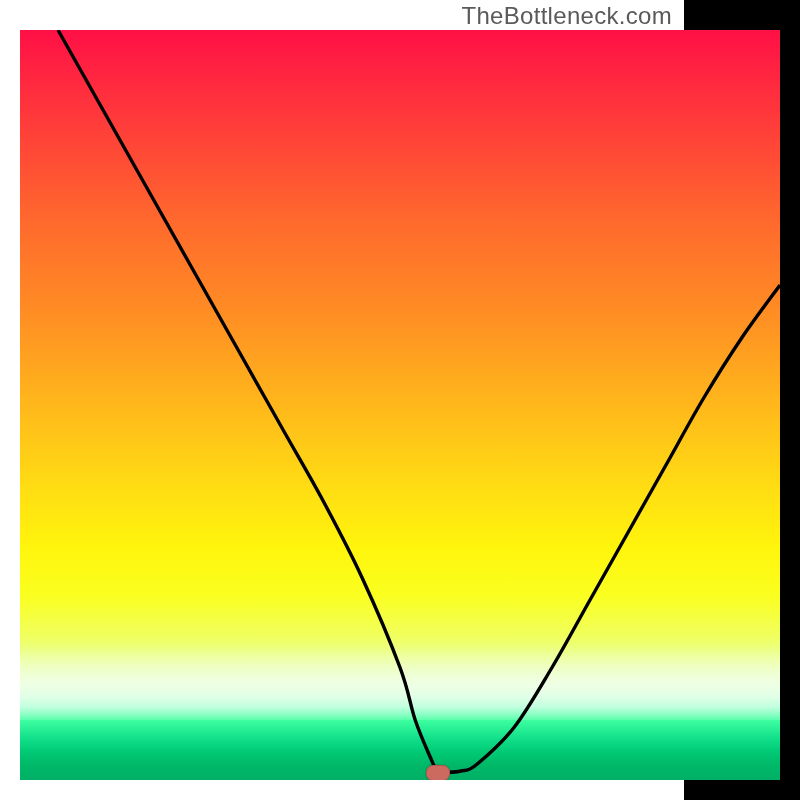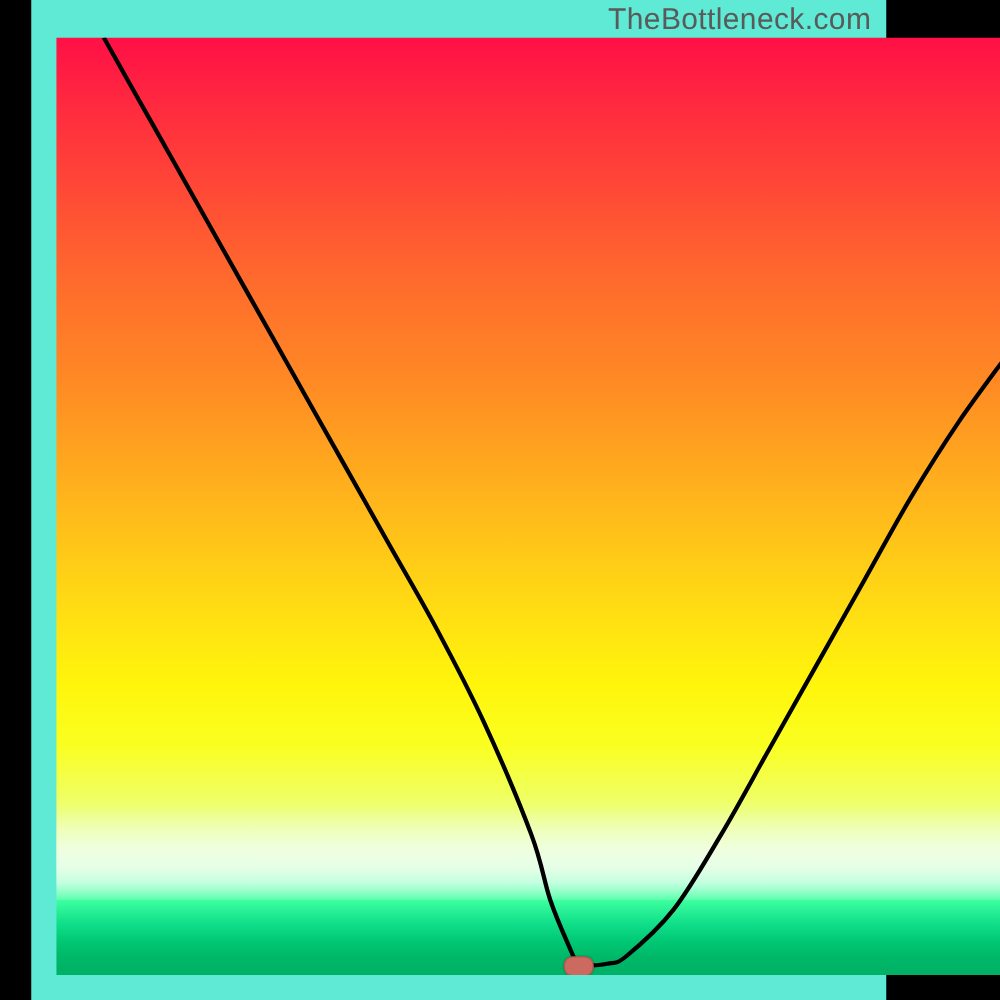--- a/index.html
+++ b/index.html
@@ -8,22 +8,21 @@
     width: 800px;
     height: 800px;
     background: #000;
     overflow: hidden;
     font-family: Arial, Helvetica, sans-serif;
   }
   .frame {
     position: relative;
     width: 684px;
     height: 800px;
-    background: #5eead4;
-    margin-left: 25px;
+    background: #ffffff;
   }
   .watermark {
     position: absolute;
     top: 2px;
     right: 12px;
     color: #5a5a5a;
     font-size: 24px;
     font-weight: 400;
     letter-spacing: 0.3px;
     z-index: 30;

